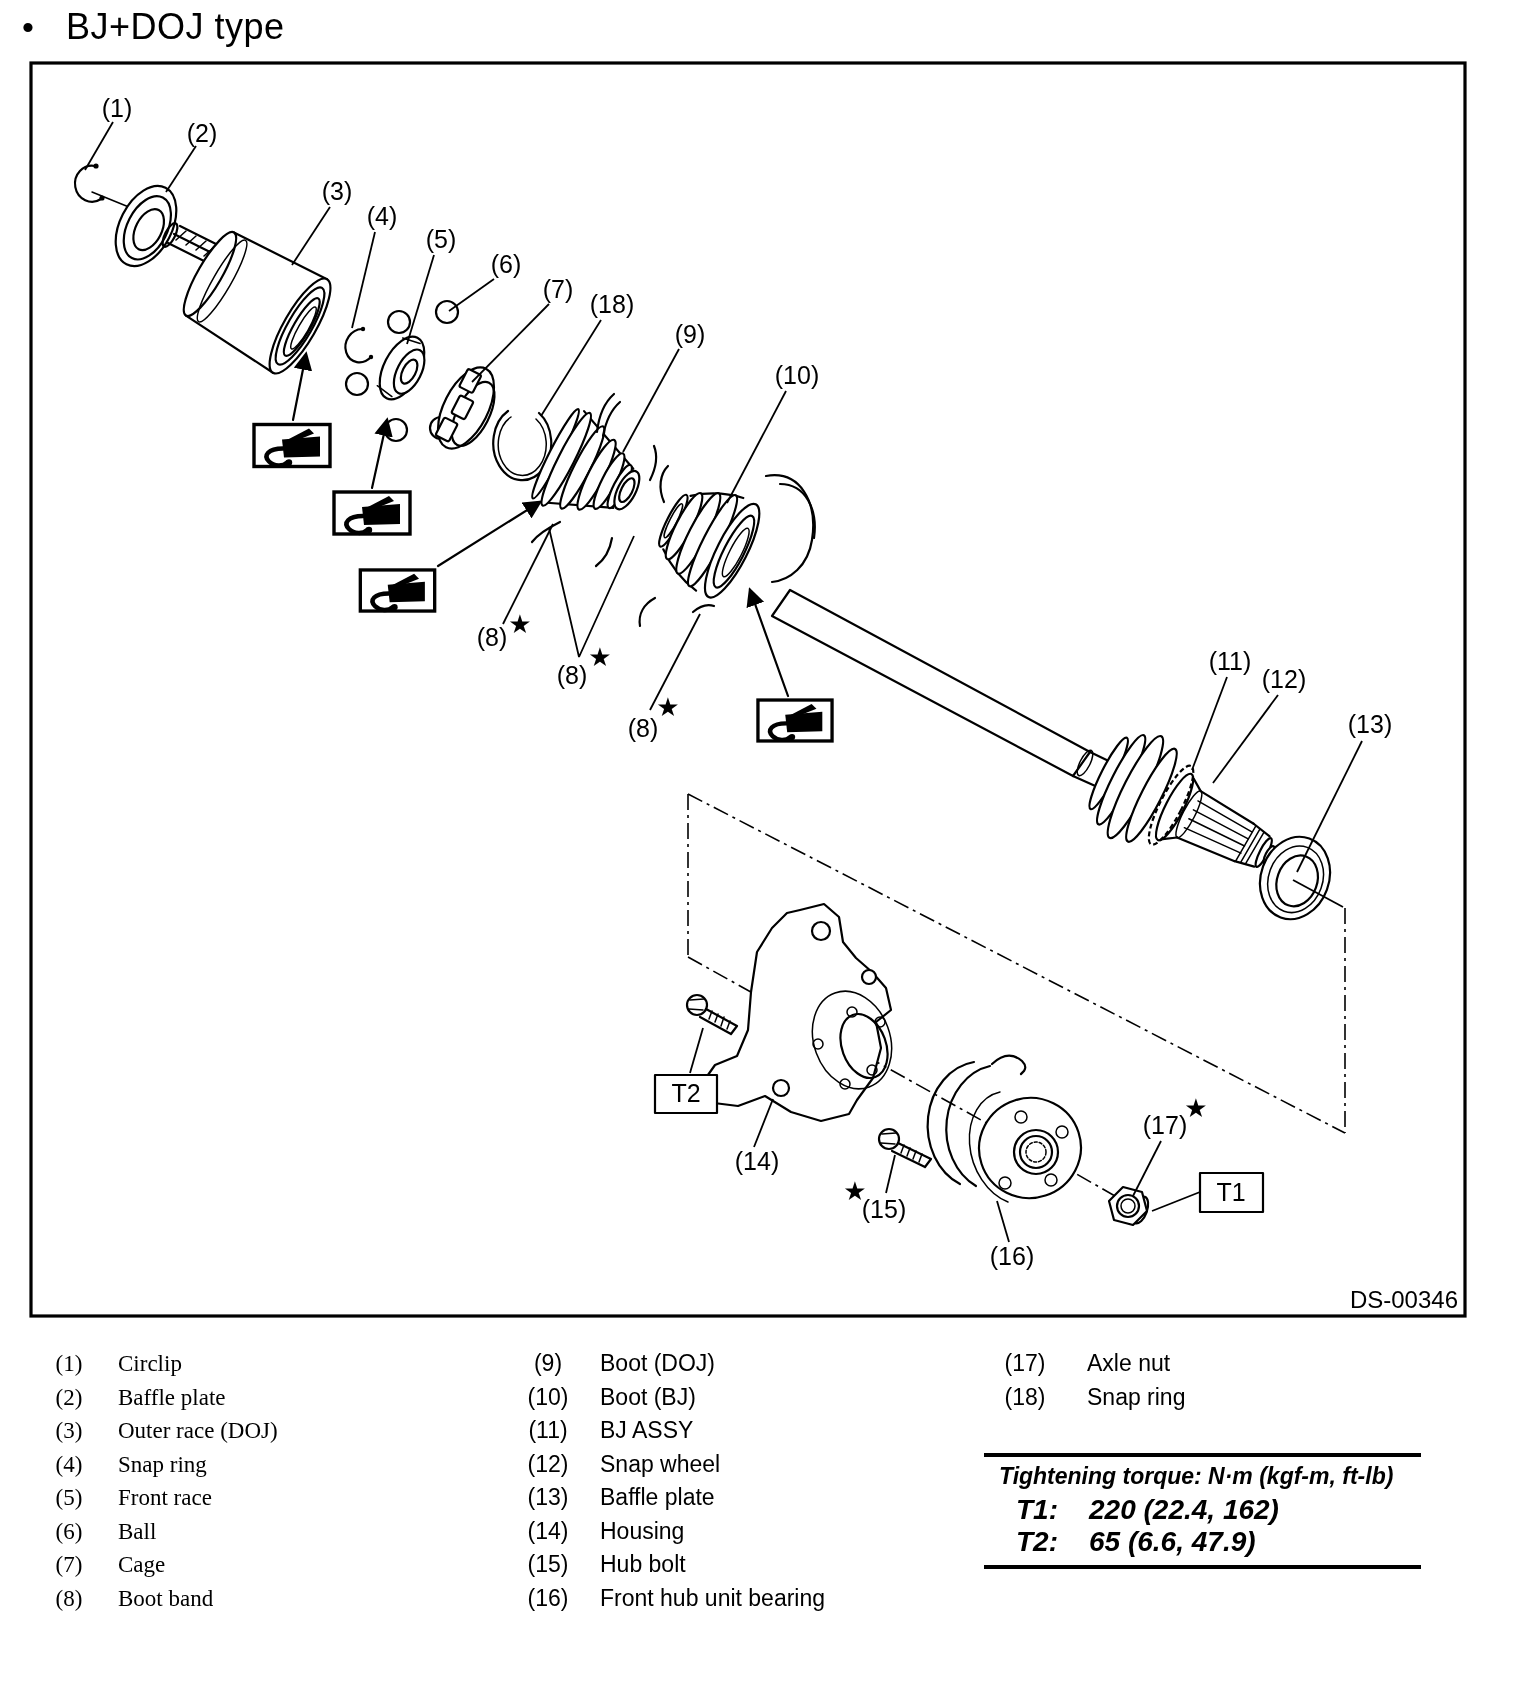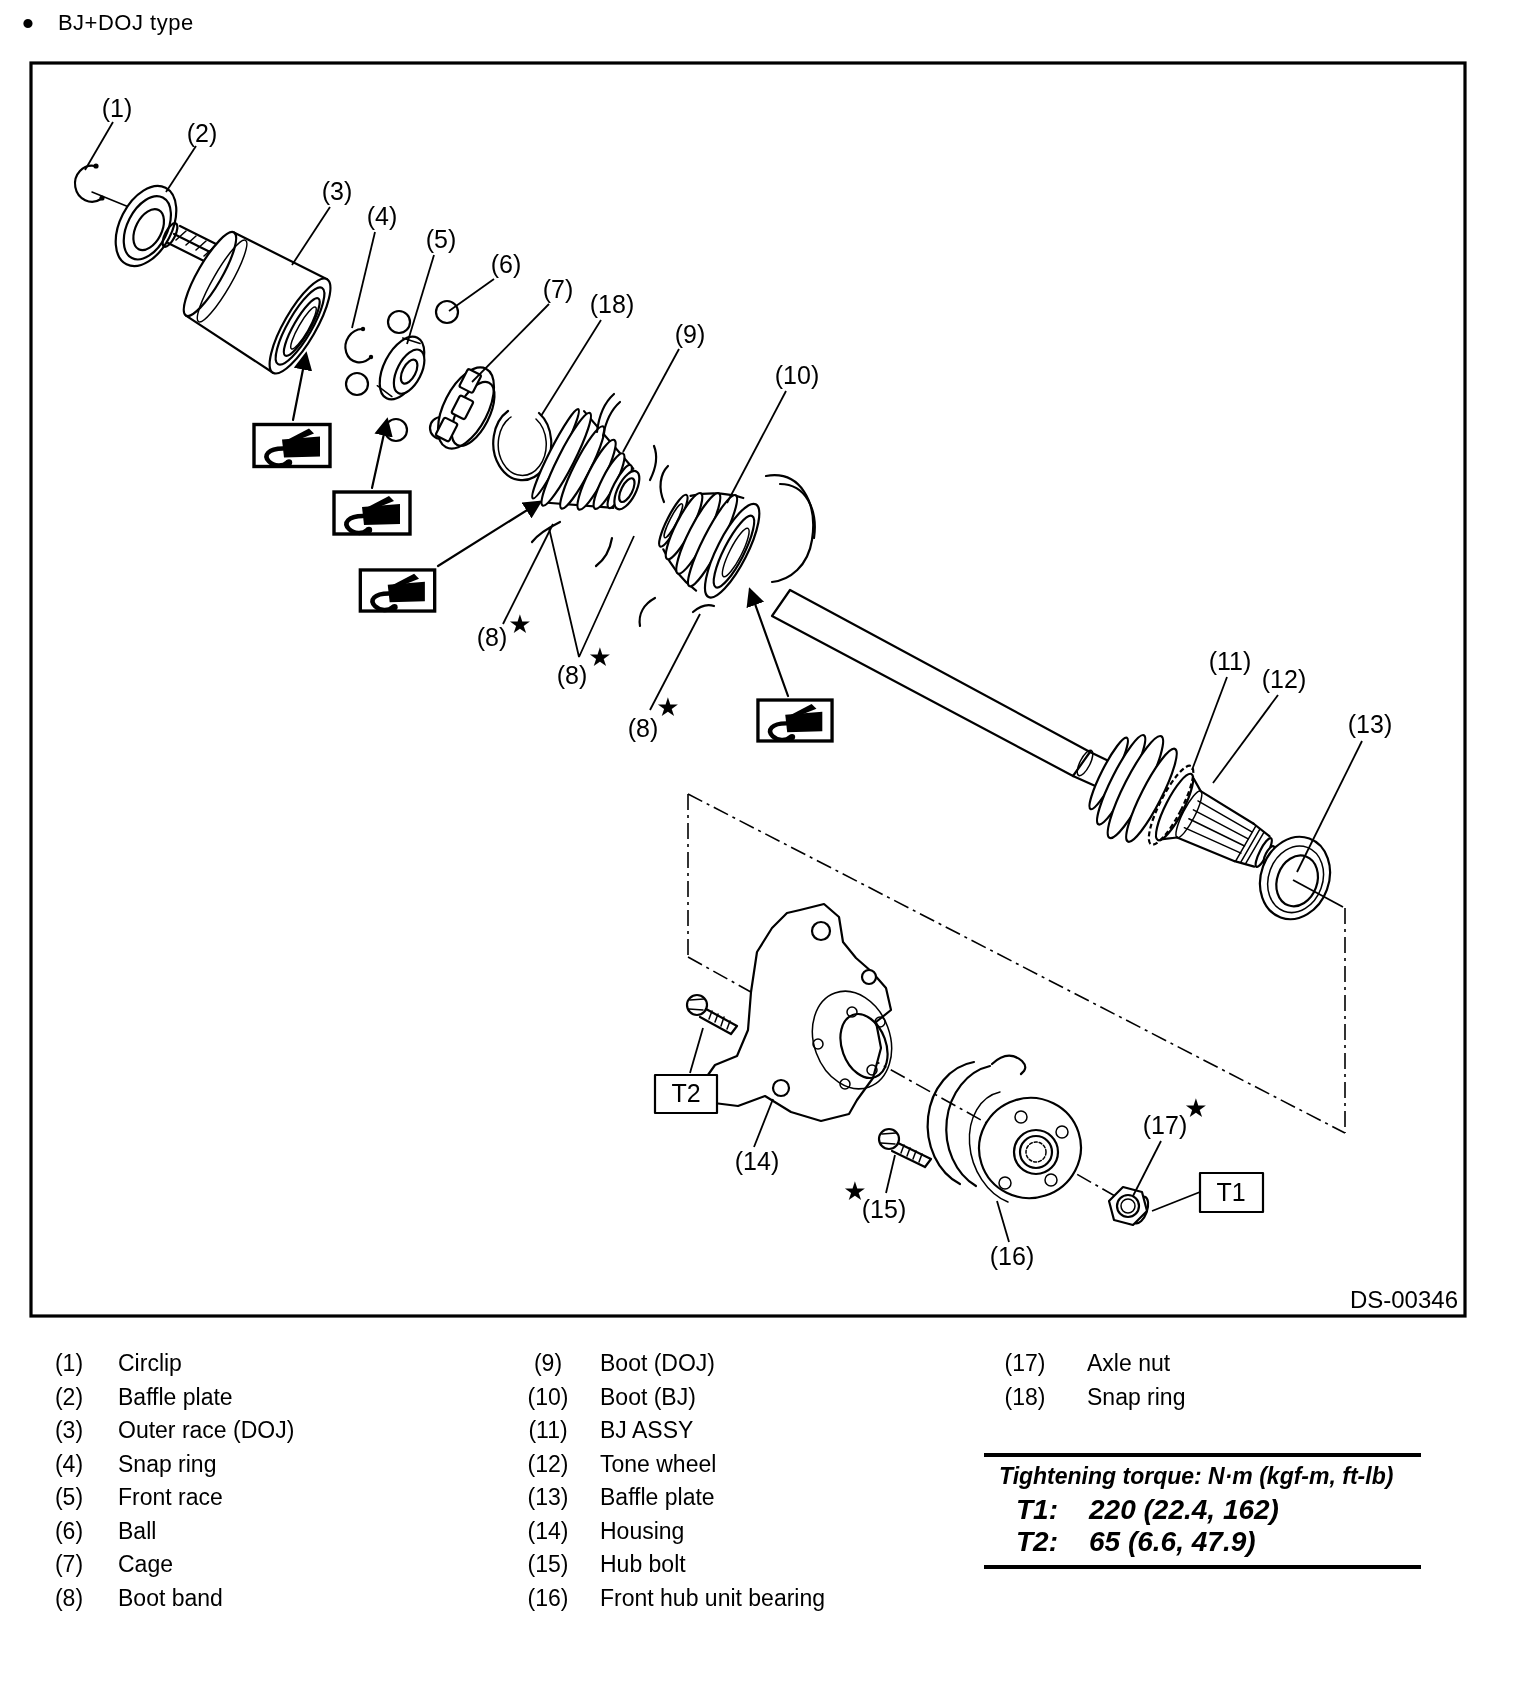--- a/index.html
+++ b/index.html
@@ -1,35 +1,35 @@
 <!DOCTYPE html>
 <html><head>
 <meta charset="utf-8">
 <style>
   html,body{margin:0;padding:0;}
   body{width:1536px;height:1690px;background:#fff;position:relative;
        font-family:"Liberation Sans","DejaVu Sans",sans-serif;color:#000;}
   .title-row{position:absolute;left:22px;top:6px;display:flex;align-items:center;}
   .bullet{font-size:34px;line-height:34px;}
-  .title-text{font-size:22px;margin-left:24px;letter-spacing:0.5px;}
+  .title-text{font-size:36px;margin-left:32px;letter-spacing:0.5px;}
   svg{position:absolute;left:0;top:0;}
   svg text{font-family:"Liberation Sans","DejaVu Sans",sans-serif;font-size:25px;fill:#000;}
   svg text.star{font-size:26px;}
   svg text.figid{font-size:24px;}
   svg text.tref{font-size:25px;}
   .ln{fill:none;stroke:#000;stroke-width:2.2;stroke-linecap:round;stroke-linejoin:round;}
   .ln15{fill:none;stroke:#000;stroke-width:1.5;stroke-linecap:round;}
   .fillw{fill:#fff;stroke:#000;stroke-width:2.2;stroke-linejoin:round;}
   .led{fill:none;stroke:#000;stroke-width:1.8;}
   .dash{fill:none;stroke:#000;stroke-width:1.6;stroke-dasharray:16 5 3 5;}
   .legend-col{position:absolute;top:1347px;}
   .legend-row{height:33.5px;line-height:33.5px;font-size:23px;white-space:nowrap;}
   .legend-num{display:inline-block;width:56px;text-align:center;}
   .lm1{margin-left:21px;} .lm2{margin-left:24px;} .lm3{margin-left:34px;text-align:right;}
-  .col1{left:41px;} .col2{left:520px;} .col3{left:997px;}
+  .col1{left:41px;font-family:Liberation Serif, serif;} .col2{left:520px;} .col3{left:997px;}
   .torque-box{position:absolute;left:984px;top:1453px;width:437px;
       border-top:4px solid #000;border-bottom:4px solid #000;padding-bottom:8px;}
   .torque-title{font-size:23px;font-weight:bold;font-style:italic;margin:6px 0 4px 15px;}
   .torque-row{font-size:28px;font-weight:bold;font-style:italic;margin-left:32px;line-height:31.5px;}
   .torque-id{display:inline-block;width:56px;}
   .torque-val{margin-left:17px;}
 </style>
 </head>
 <body>
 
@@ -328,21 +328,21 @@
   <div class="legend-row"><span class="legend-num">(4)</span><span class="lm1">Snap ring</span></div>
   <div class="legend-row"><span class="legend-num">(5)</span><span class="lm1">Front race</span></div>
   <div class="legend-row"><span class="legend-num">(6)</span><span class="lm1">Ball</span></div>
   <div class="legend-row"><span class="legend-num">(7)</span><span class="lm1">Cage</span></div>
   <div class="legend-row"><span class="legend-num">(8)</span><span class="lm1">Boot band</span></div>
 </div>
 <div class="legend-col col2">
   <div class="legend-row"><span class="legend-num">(9)</span><span class="lm2">Boot (DOJ)</span></div>
   <div class="legend-row"><span class="legend-num">(10)</span><span class="lm2">Boot (BJ)</span></div>
   <div class="legend-row"><span class="legend-num">(11)</span><span class="lm2">BJ ASSY</span></div>
-  <div class="legend-row"><span class="legend-num">(12)</span><span class="lm2">Tone wheel</span></div>
+  <div class="legend-row"><span class="legend-num">(12)</span><span class="lm2">Snap wheel</span></div>
   <div class="legend-row"><span class="legend-num">(13)</span><span class="lm2">Baffle plate</span></div>
   <div class="legend-row"><span class="legend-num">(14)</span><span class="lm2">Housing</span></div>
   <div class="legend-row"><span class="legend-num">(15)</span><span class="lm2">Hub bolt</span></div>
   <div class="legend-row"><span class="legend-num">(16)</span><span class="lm2">Front hub unit bearing</span></div>
 </div>
 <div class="legend-col col3">
   <div class="legend-row"><span class="legend-num">(17)</span><span class="lm3">Axle nut</span></div>
   <div class="legend-row"><span class="legend-num">(18)</span><span class="lm3">Snap ring</span></div>
 </div>
 

